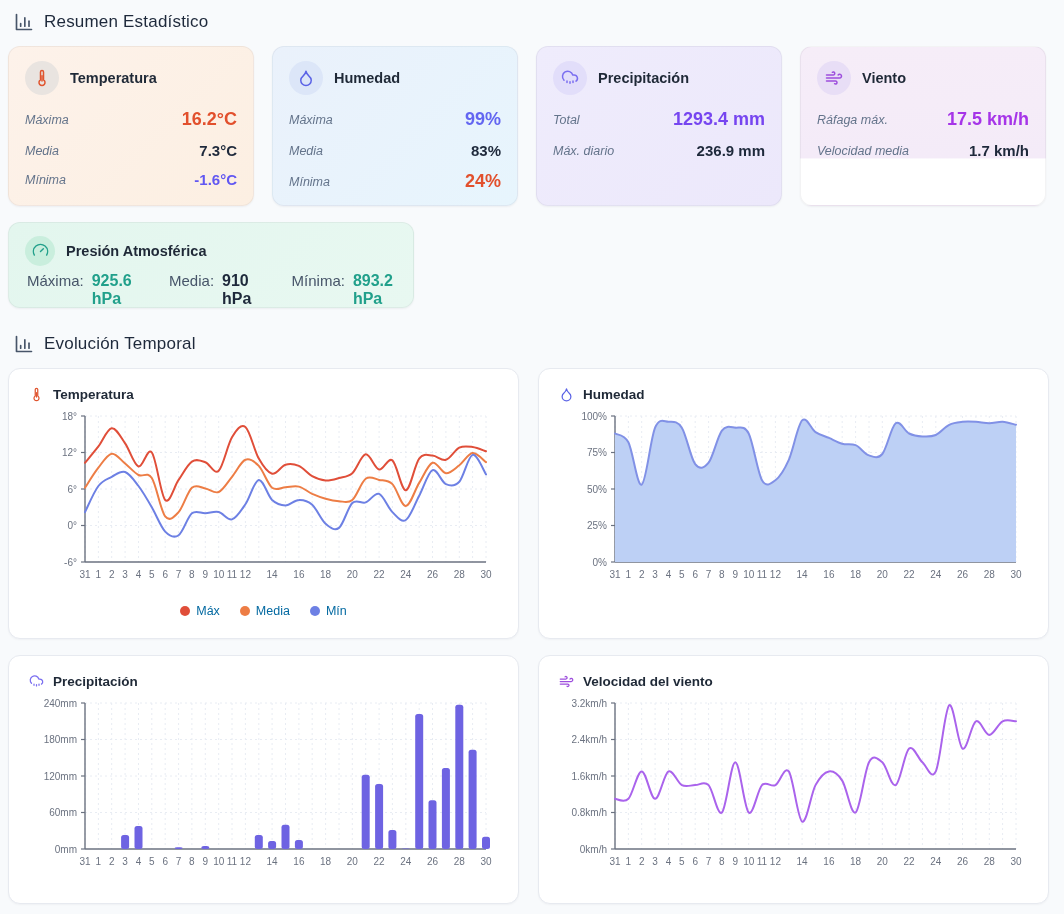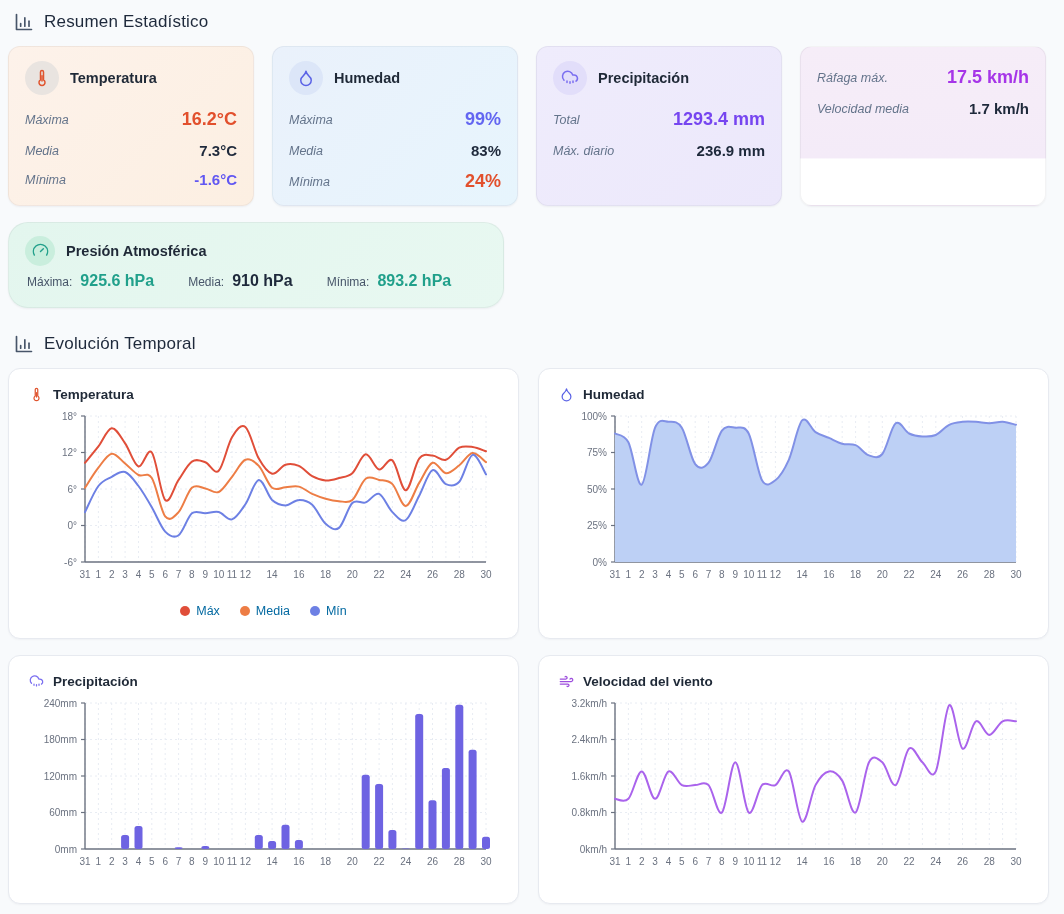--- a/index.html
+++ b/index.html
@@ -32,27 +32,27 @@
   .badge-prec{background:#e2defa;}
   .badge-wind{background:#e8def6;}
   .badge-press{background:#c9eedd;}
   .card-title{font-size:14.5px;font-weight:700;color:#1f2937;}
 
   .stat-row{display:flex;justify-content:space-between;align-items:center;padding:6px 0;}
   .stat-label{font-size:12.5px;color:#64748b;font-style:italic;}
   .stat-value{font-weight:700;font-size:15px;color:#1e293b;margin-left:33px;}
   .stat-row.primary .stat-value{font-size:18px;}
 
-  .pressure-card{width:496px;height:86px;margin-top:16px;border-radius:20px;padding:13px 16px;box-sizing:border-box;
+  .pressure-card{width:406px;height:86px;margin-top:16px;border-radius:12px;padding:13px 16px;box-sizing:border-box;
     border:1px solid rgba(15,23,42,.05);box-shadow:0 1px 2px rgba(16,24,40,.05);}
   .pressure-card .card-head{margin-bottom:6px;}
   .pressure-card .icon-badge{width:30px;height:30px;}
   .press-row{display:flex;gap:34px;margin-left:2px;align-items:baseline;}
   .press-item{display:flex;align-items:baseline;gap:8px;}
-  .press-label{font-size:12px;color:#475569;}
+  .press-label{font-size:15px;color:#475569;}
   .press-value{font-size:16px;font-weight:700;}
 
   .evo{margin-top:26px;}
   .charts-grid{display:grid;grid-template-columns:1fr 1fr;grid-template-rows:271px 249px;gap:16px 19px;}
   .chart-card{background:#fff;border:1px solid #e7eaf0;border-radius:12px;padding:16px 20px;box-sizing:border-box;
     box-shadow:0 1px 2px rgba(16,24,40,.04);}
   .chart-head{display:flex;align-items:center;gap:9px;margin:2px 0 6px 0;}
   .chart-title{font-size:13.5px;font-weight:700;color:#1f2937;}
   .chart-host{width:469px;height:188px;}
   .legend{display:flex;justify-content:center;gap:20px;margin-top:8px;}
@@ -143,20 +143,30 @@
         <span class="stat-label">Total</span>
         <span class="stat-value" style="color: rgb(118, 69, 240);">1293.4 mm</span>
       </div>
       <div class="stat-row">
         <span class="stat-label">Máx. diario</span>
         <span class="stat-value" style="color: rgb(30, 41, 59);">236.9 mm</span>
       </div>
     </div>
 
     <div class="stat-card card-wind dots">
+      <div class="card-head">
+        <span class="icon-badge badge-wind">
+          <svg width="18" height="18" viewBox="0 0 24 24" fill="none" stroke="#9d4edd" stroke-width="2" stroke-linecap="round" stroke-linejoin="round">
+              <path d="M9.8 4.4A2 2 0 1 1 11 8H2"></path>
+              <path d="M17.5 8a2.5 2.5 0 1 1 2 4H2"></path>
+              <path d="M12.8 19.6A2 2 0 1 0 14 16H2"></path>
+            </svg>
+        </span>
+        <span class="card-title">Viento</span>
+      </div>
       <div class="stat-row primary">
         <span class="stat-label">Ráfaga máx.</span>
         <span class="stat-value" style="color: rgb(166, 53, 232);">17.5 km/h</span>
       </div>
       <div class="stat-row">
         <span class="stat-label">Velocidad media</span>
         <span class="stat-value" style="color: rgb(30, 41, 59);">1.7 km/h</span>
       </div>
     </div>
   </div>

